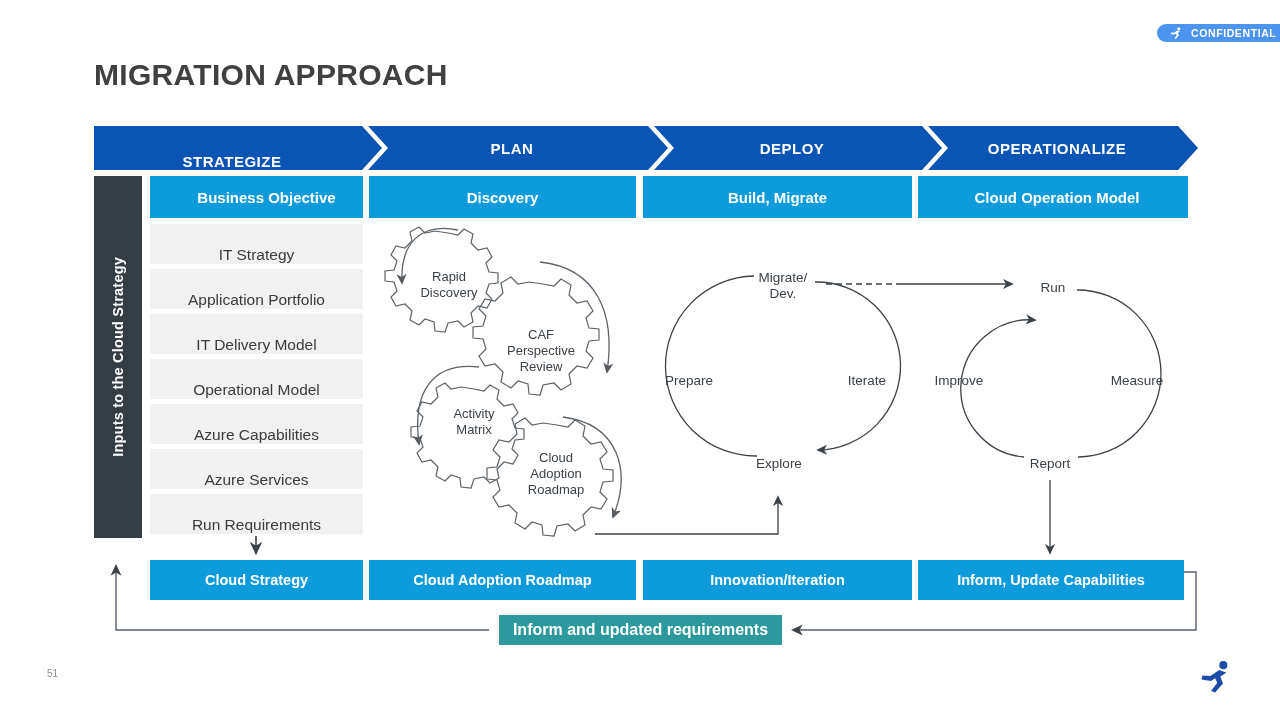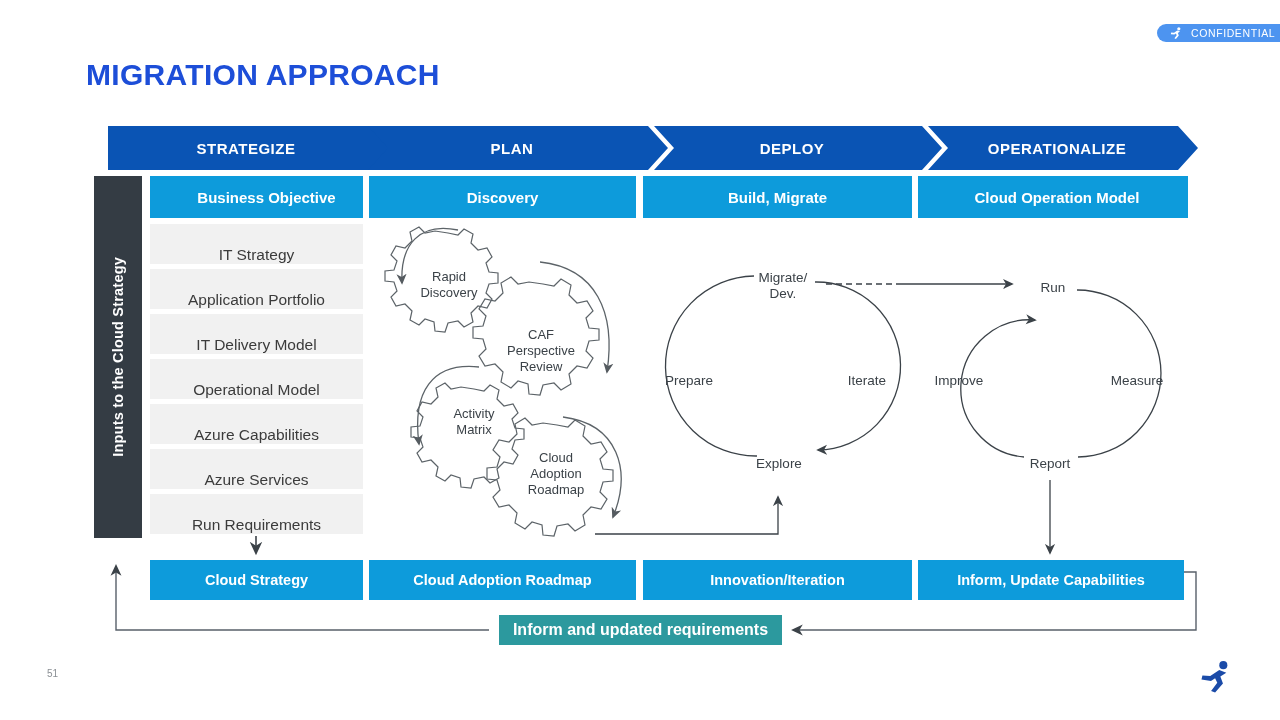--- a/index.html
+++ b/index.html
@@ -13,46 +13,46 @@
 
   
   .conf-pill{
     position:absolute; top:24px; left:1157px;
     width:123px; height:18px;
     background:#4d94f0; border-radius:9px 0 0 9px;
     display:flex; align-items:center; gap:8px; padding-left:12px;
   }
   .conf-pill .runner{ width:14px; height:14px; position:relative; flex:0 0 auto;}
   .conf-label{
-    font-size:10.5px; font-weight:400; letter-spacing:.6px; color:#ffffff;
+    font-size:10.5px; font-weight:700; letter-spacing:.6px; color:#ffffff;
     font-family:"Liberation Sans", sans-serif;
   }
 
   
   .page-title{
-    position:absolute; left:86px; top:58px;
+    position:absolute; left:94px; top:58px;
     font-size:30px; font-weight:700; letter-spacing:.3px;
-    color:#1d4ed8;
+    color:#404040;
     font-family:"Liberation Sans", sans-serif;
   }
 
   
   .phase-row{ position:absolute; left:94px; top:126px; width:1104px; height:44px; }
   .phase{
     position:absolute; top:0; height:44px;
     background:#0a54b4;
     display:flex; align-items:center; justify-content:center;
   }
   .phase span{
     color:#fff; font-size:15px; font-weight:700; letter-spacing:.5px;
     font-family:"Liberation Sans", sans-serif;
     transform:translateX(-6px);
   }
-  .phase.p0{ left:14px;    width:288px;
-    clip-path: polygon(0 0, 268px 0, 288px 22px, 268px 44px, 0 44px); }
+  .phase.p0{ left:0;    width:288px;
+    clip-path: polygon(0 0, 268px 0, 288px 22px, 268px 44px, 0 44px); align-items: flex-end; }
   .phase.p1{ left:274px; width:300px;
     clip-path: polygon(0 0, 280px 0, 300px 22px, 280px 44px, 0 44px, 20px 22px); }
   .phase.p2{ left:560px; width:288px;
     clip-path: polygon(0 0, 268px 0, 288px 22px, 268px 44px, 0 44px, 20px 22px); }
   .phase.p3{ left:834px; width:270px;
     clip-path: polygon(0 0, 250px 0, 270px 22px, 250px 44px, 0 44px, 20px 22px); }
 
   
   .sub-row{ position:absolute; left:150px; top:176px; height:42px; }
   .sub-box{

